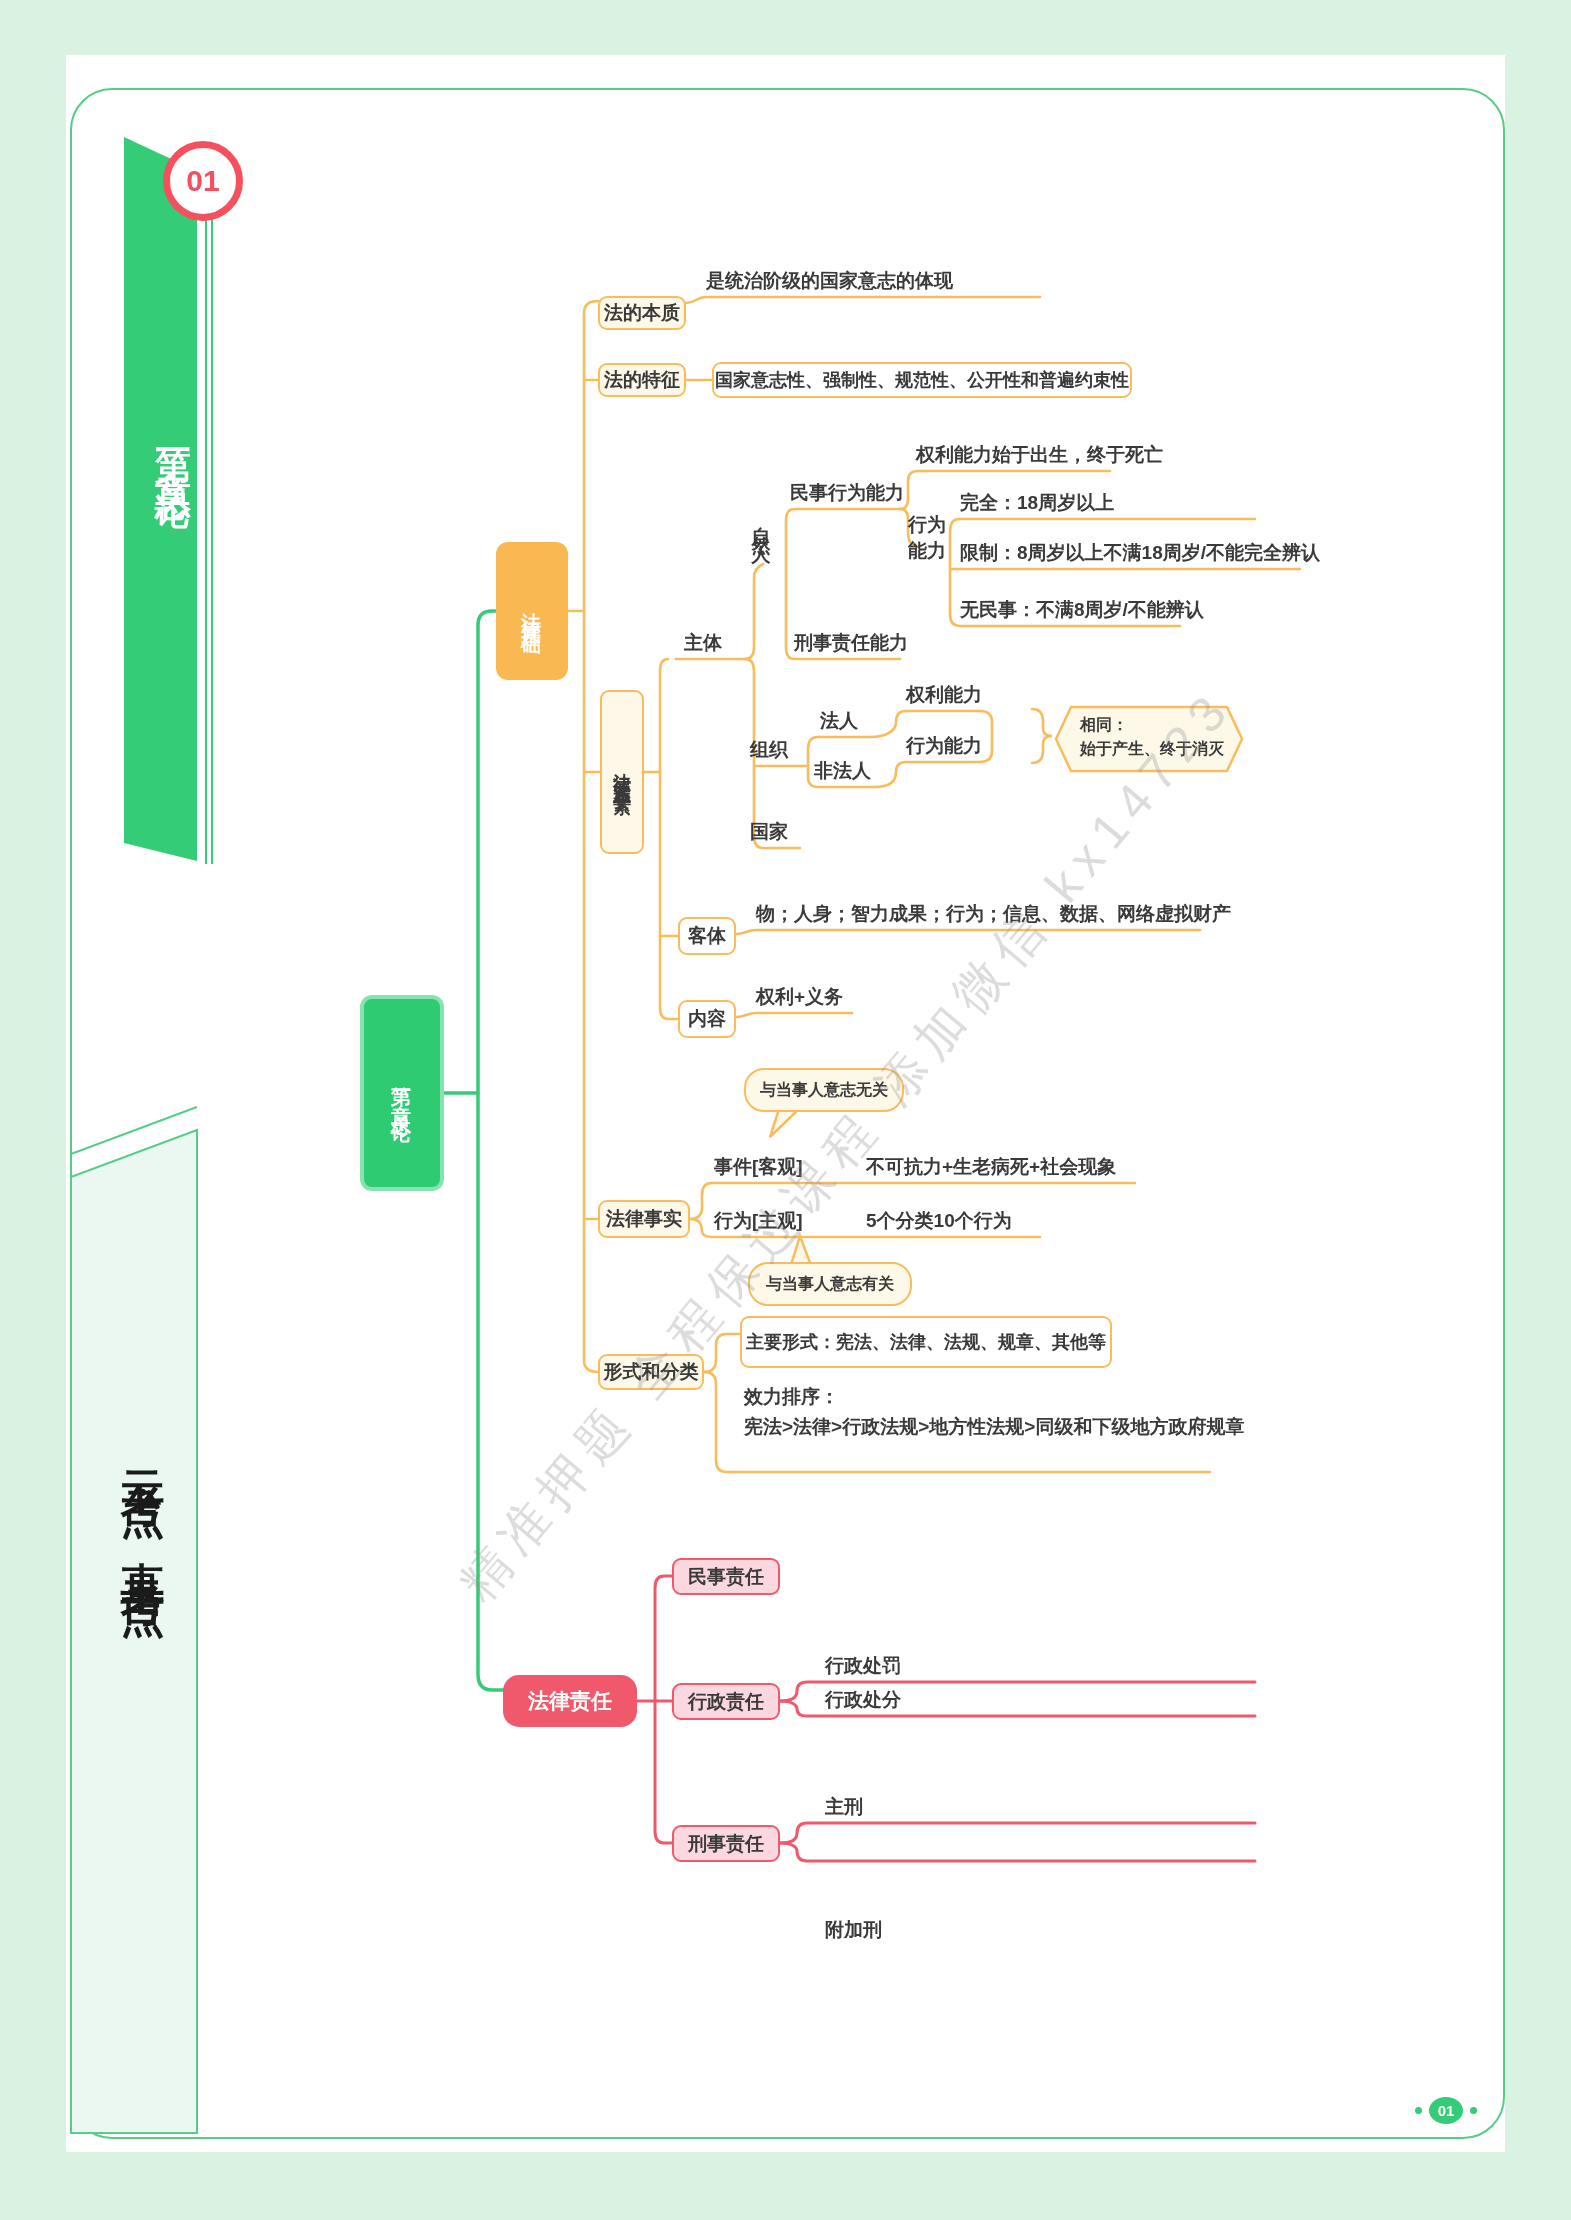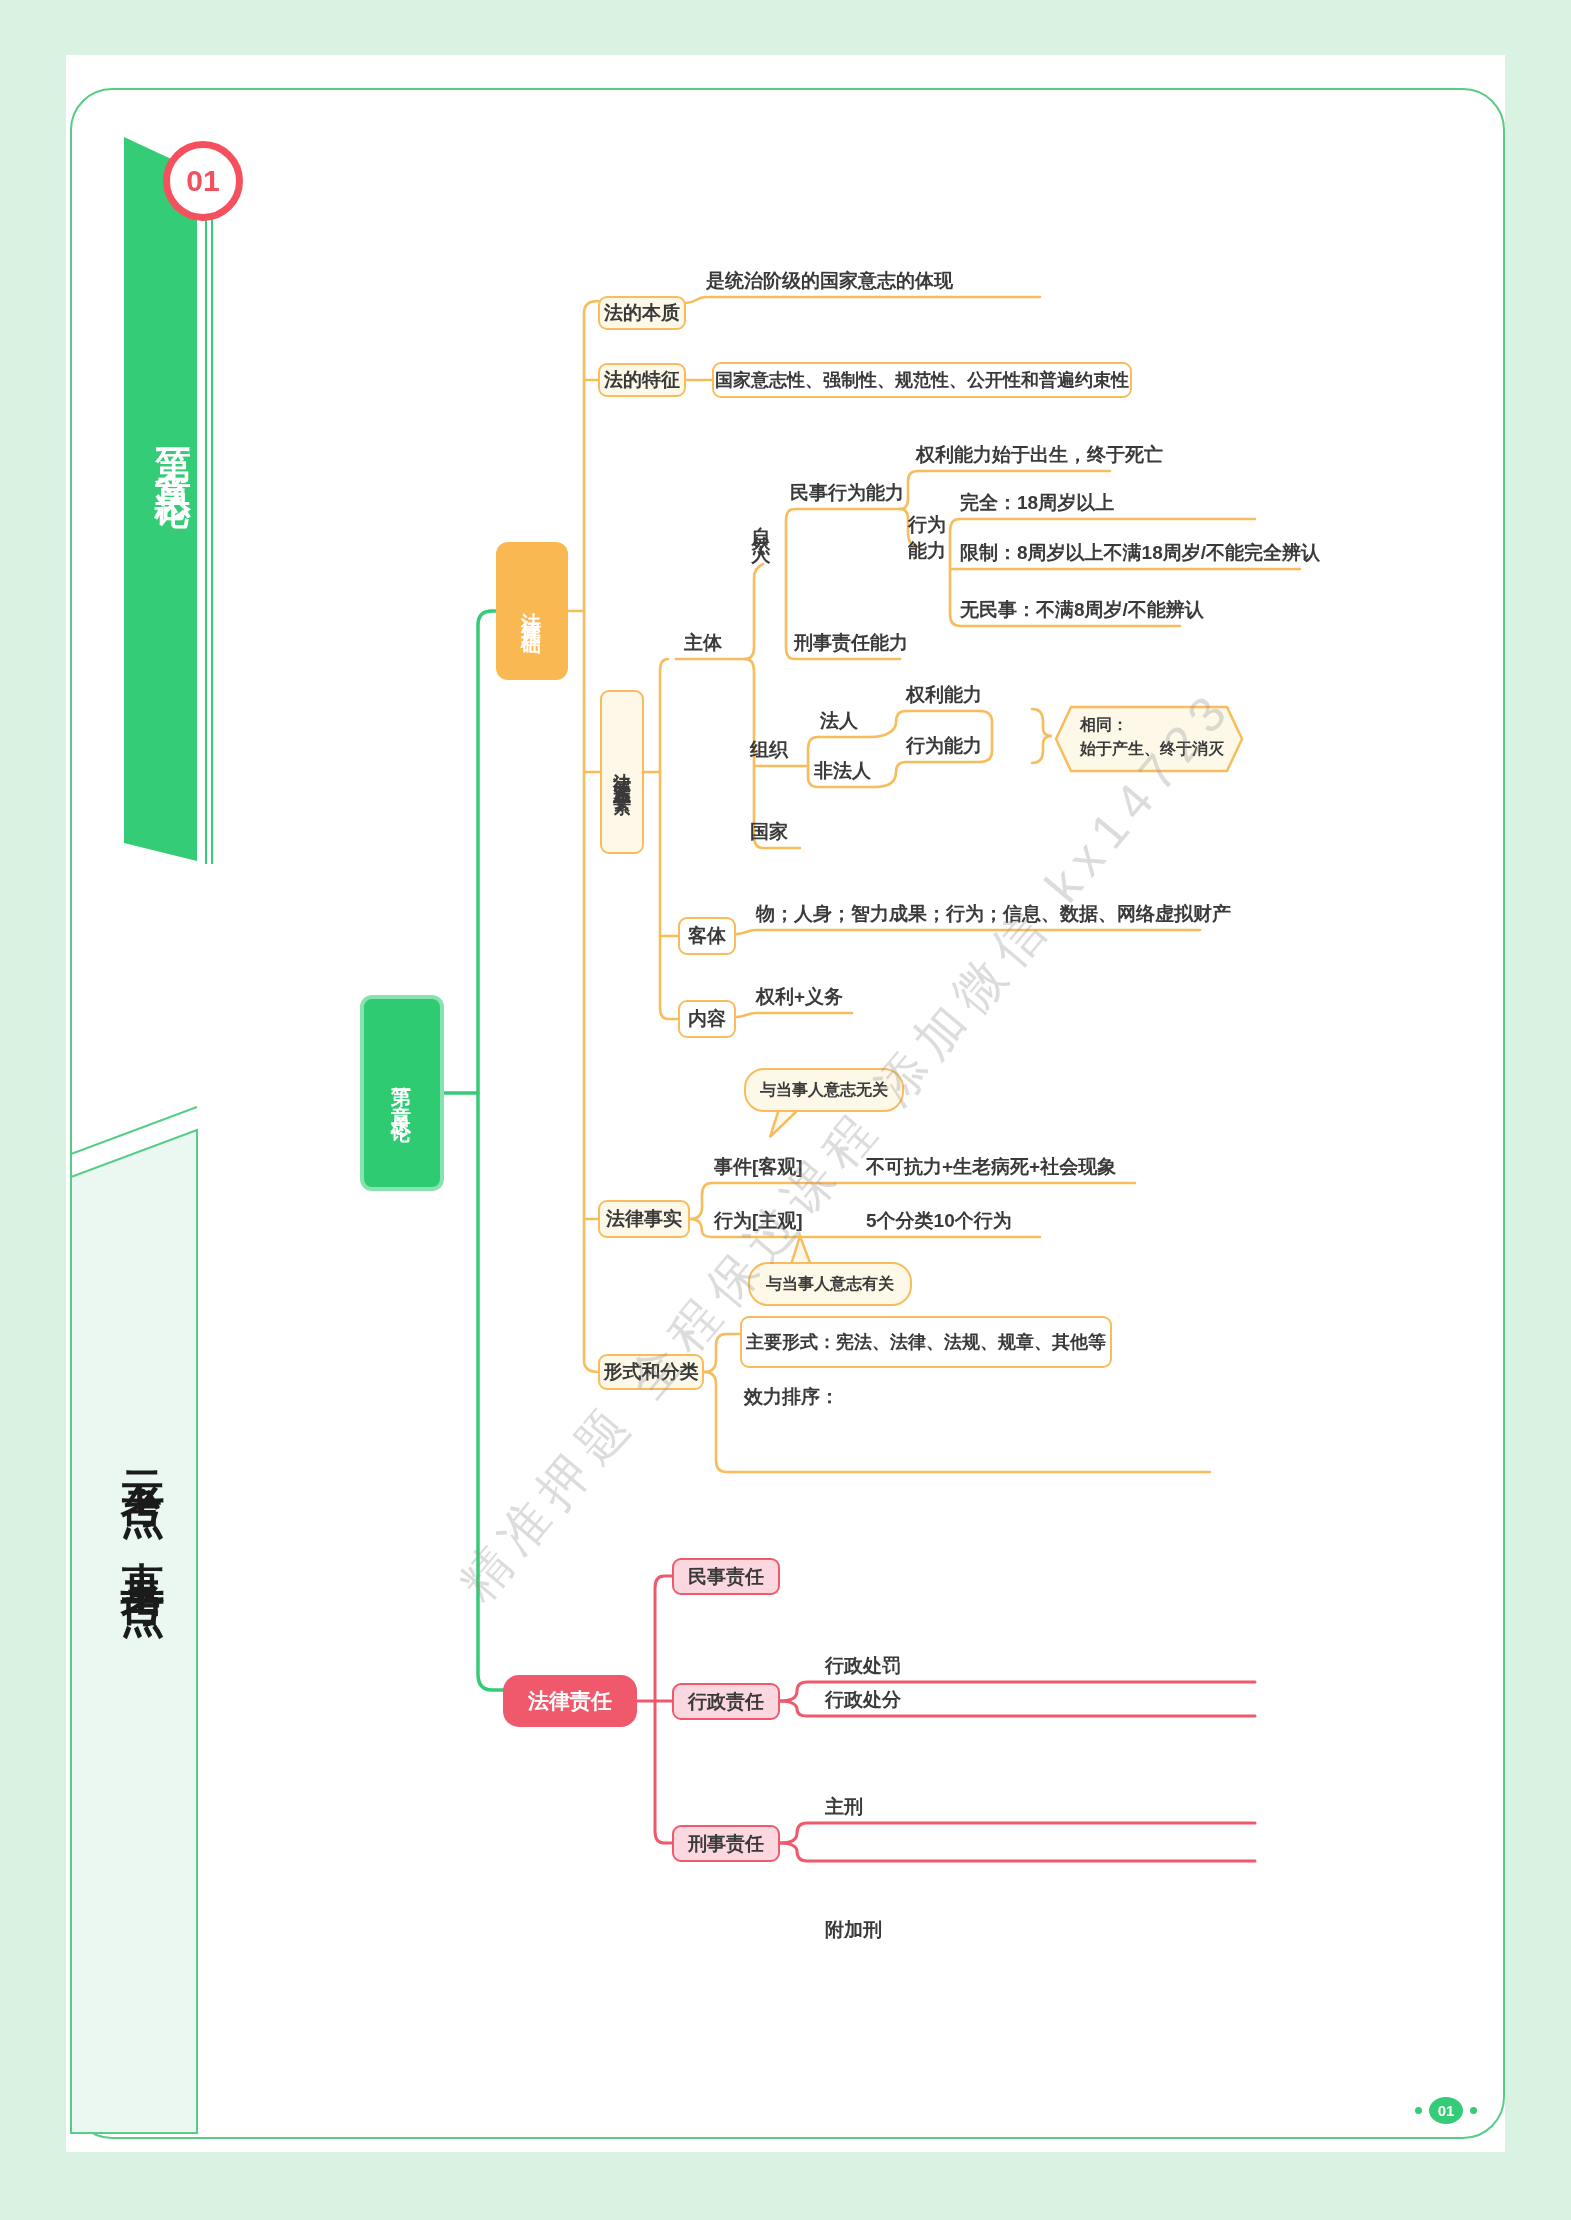--- a/index.html
+++ b/index.html
@@ -216,20 +216,21 @@
 <div class="lbl" style="left:866px;top:1156px;">不可抗力+生老病死+社会现象</div>
 <div class="box box-cream" style="left:598px;top:1200px;width:92px;height:38px;">法律事实</div>
 <div class="lbl" style="left:714px;top:1210px;">行为[主观]</div>
 <div class="lbl" style="left:866px;top:1210px;">5个分类10个行为</div>
 <div class="callout" style="left:748px;top:1262px;width:164px;height:44px;">与当事人意志有关</div>
 
 <div class="box box-white" style="left:740px;top:1316px;width:372px;height:52px;font-size:18px;">主要形式：宪法、法律、法规、规章、其他等</div>
 <div class="box box-cream" style="left:598px;top:1354px;width:106px;height:36px;">形式和分类</div>
 <div class="ranking" style="left:744px;top:1382px;">
   <div>效力排序：</div>
+  <div>宪法&gt;法律&gt;行政法规&gt;地方性法规&gt;同级和下级地方政府规章</div>
 </div>
 
 <div class="box box-pink" style="left:672px;top:1558px;width:108px;height:37px;">民事责任</div>
 <div class="box box-pink" style="left:672px;top:1683px;width:108px;height:37px;">行政责任</div>
 <div class="lbl" style="left:825px;top:1655px;">行政处罚</div>
 <div class="lbl" style="left:825px;top:1689px;">行政处分</div>
 <div class="box box-pink" style="left:672px;top:1825px;width:108px;height:37px;">刑事责任</div>
 <div class="lbl" style="left:825px;top:1796px;">主刑</div>
 <div class="lbl" style="left:825px;top:1919px;">附加刑</div>
 

